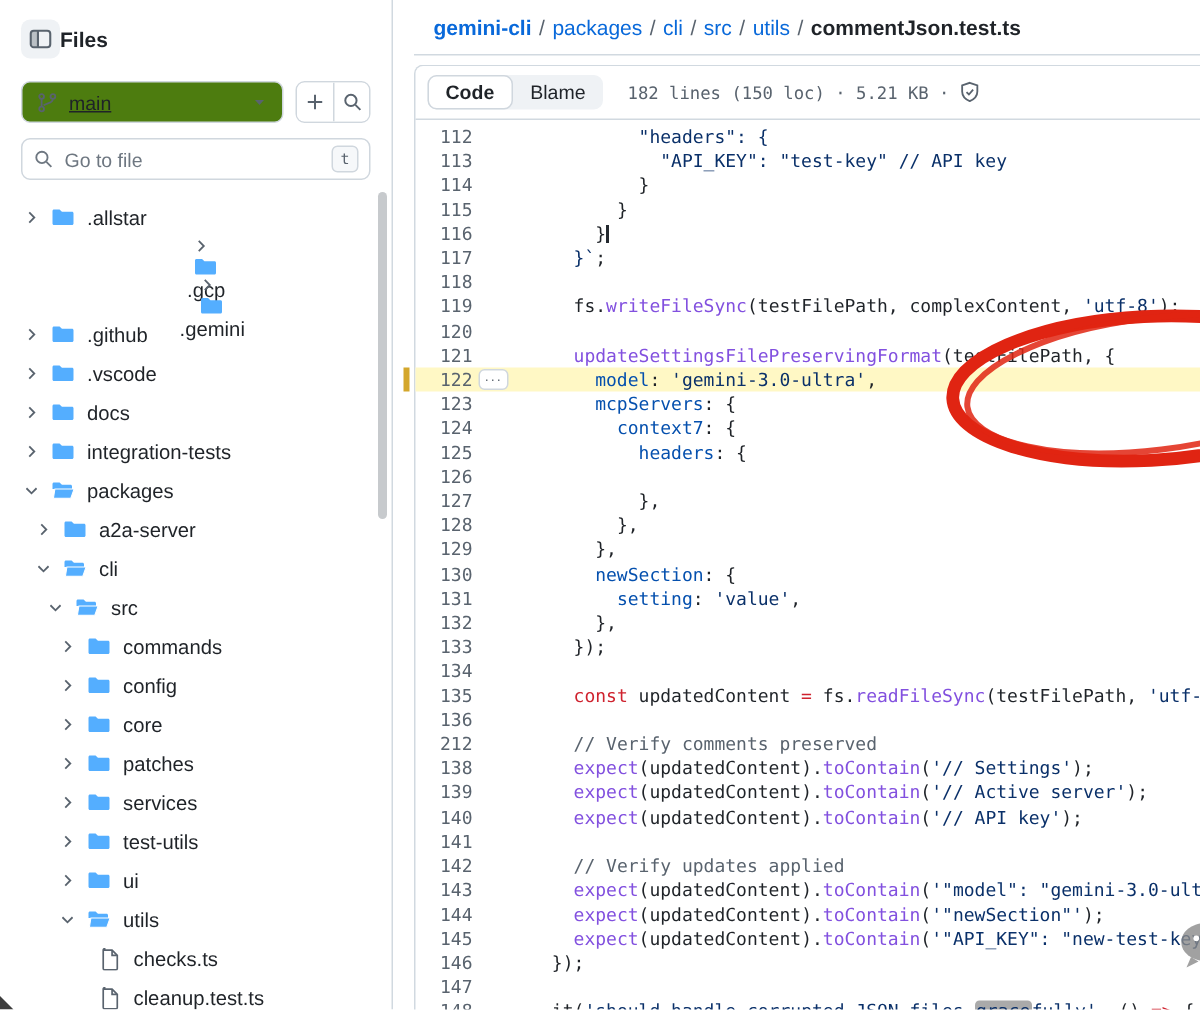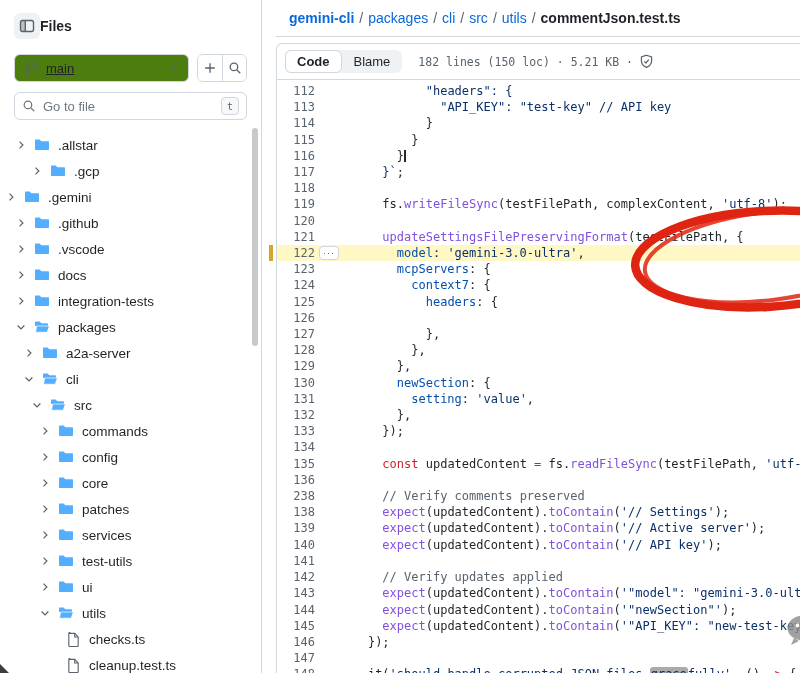--- a/index.html
+++ b/index.html
@@ -145,34 +145,34 @@
               <path d="M6 3.5 L10.5 8 L6 12.5" fill="none" stroke="#59636e" stroke-width="1.6"></path>
             </svg>
           </span>
           <span class="ticon">
             <svg width="16" height="16" viewBox="0 0 16 16">
               <path d="M1 3.6 c0-.6.4-1 1-1 h3.7 l1.6 1.6 H14 c.6 0 1 .4 1 1 v6.8 c0 .6-.4 1-1 1 H2 c-.6 0-1-.4-1-1 Z" fill="#54aeff"></path>
             </svg>
           </span>
           <span class="tlabel">.allstar</span>
         </div>
-        <div class="trow" style="padding-left: 30px;">
+        <div class="trow" style="padding-left: 6px; flex-direction: column;">
           <span class="chev">
             <svg width="12" height="12" viewBox="0 0 16 16">
               <path d="M6 3.5 L10.5 8 L6 12.5" fill="none" stroke="#59636e" stroke-width="1.6"></path>
             </svg>
           </span>
           <span class="ticon">
             <svg width="16" height="16" viewBox="0 0 16 16">
               <path d="M1 3.6 c0-.6.4-1 1-1 h3.7 l1.6 1.6 H14 c.6 0 1 .4 1 1 v6.8 c0 .6-.4 1-1 1 H2 c-.6 0-1-.4-1-1 Z" fill="#54aeff"></path>
             </svg>
           </span>
           <span class="tlabel">.gcp</span>
         </div>
-        <div class="trow" style="padding-left: 4px;">
+        <div class="trow" style="padding-left: 14px; flex-direction: column;">
           <span class="chev">
             <svg width="12" height="12" viewBox="0 0 16 16">
               <path d="M6 3.5 L10.5 8 L6 12.5" fill="none" stroke="#59636e" stroke-width="1.6"></path>
             </svg>
           </span>
           <span class="ticon">
             <svg width="16" height="16" viewBox="0 0 16 16">
               <path d="M1 3.6 c0-.6.4-1 1-1 h3.7 l1.6 1.6 H14 c.6 0 1 .4 1 1 v6.8 c0 .6-.4 1-1 1 H2 c-.6 0-1-.4-1-1 Z" fill="#54aeff"></path>
             </svg>
           </span>
@@ -564,21 +564,21 @@
             <span class="ln">135</span>
             <span class="act"></span>
             <pre>      <span class="tk-k">const</span><span class="tk-d"> updatedContent </span><span class="tk-k">=</span><span class="tk-d"> fs.</span><span class="tk-f">readFileSync</span><span class="tk-d">(testFilePath, </span><span class="tk-s">'utf-8'</span></pre>
           </div>
           <div class="crow">
             <span class="ln">136</span>
             <span class="act"></span>
             <pre></pre>
           </div>
           <div class="crow">
-            <span class="ln">238</span>
+            <span class="ln">212</span>
             <span class="act"></span>
             <pre>      <span class="tk-c">// Verify comments preserved</span></pre>
           </div>
           <div class="crow">
             <span class="ln">138</span>
             <span class="act"></span>
             <pre>      <span class="tk-f">expect</span><span class="tk-d">(updatedContent).</span><span class="tk-f">toContain</span><span class="tk-d">(</span><span class="tk-s">'// Settings'</span><span class="tk-d">);</span></pre>
           </div>
           <div class="crow">
             <span class="ln">139</span>

